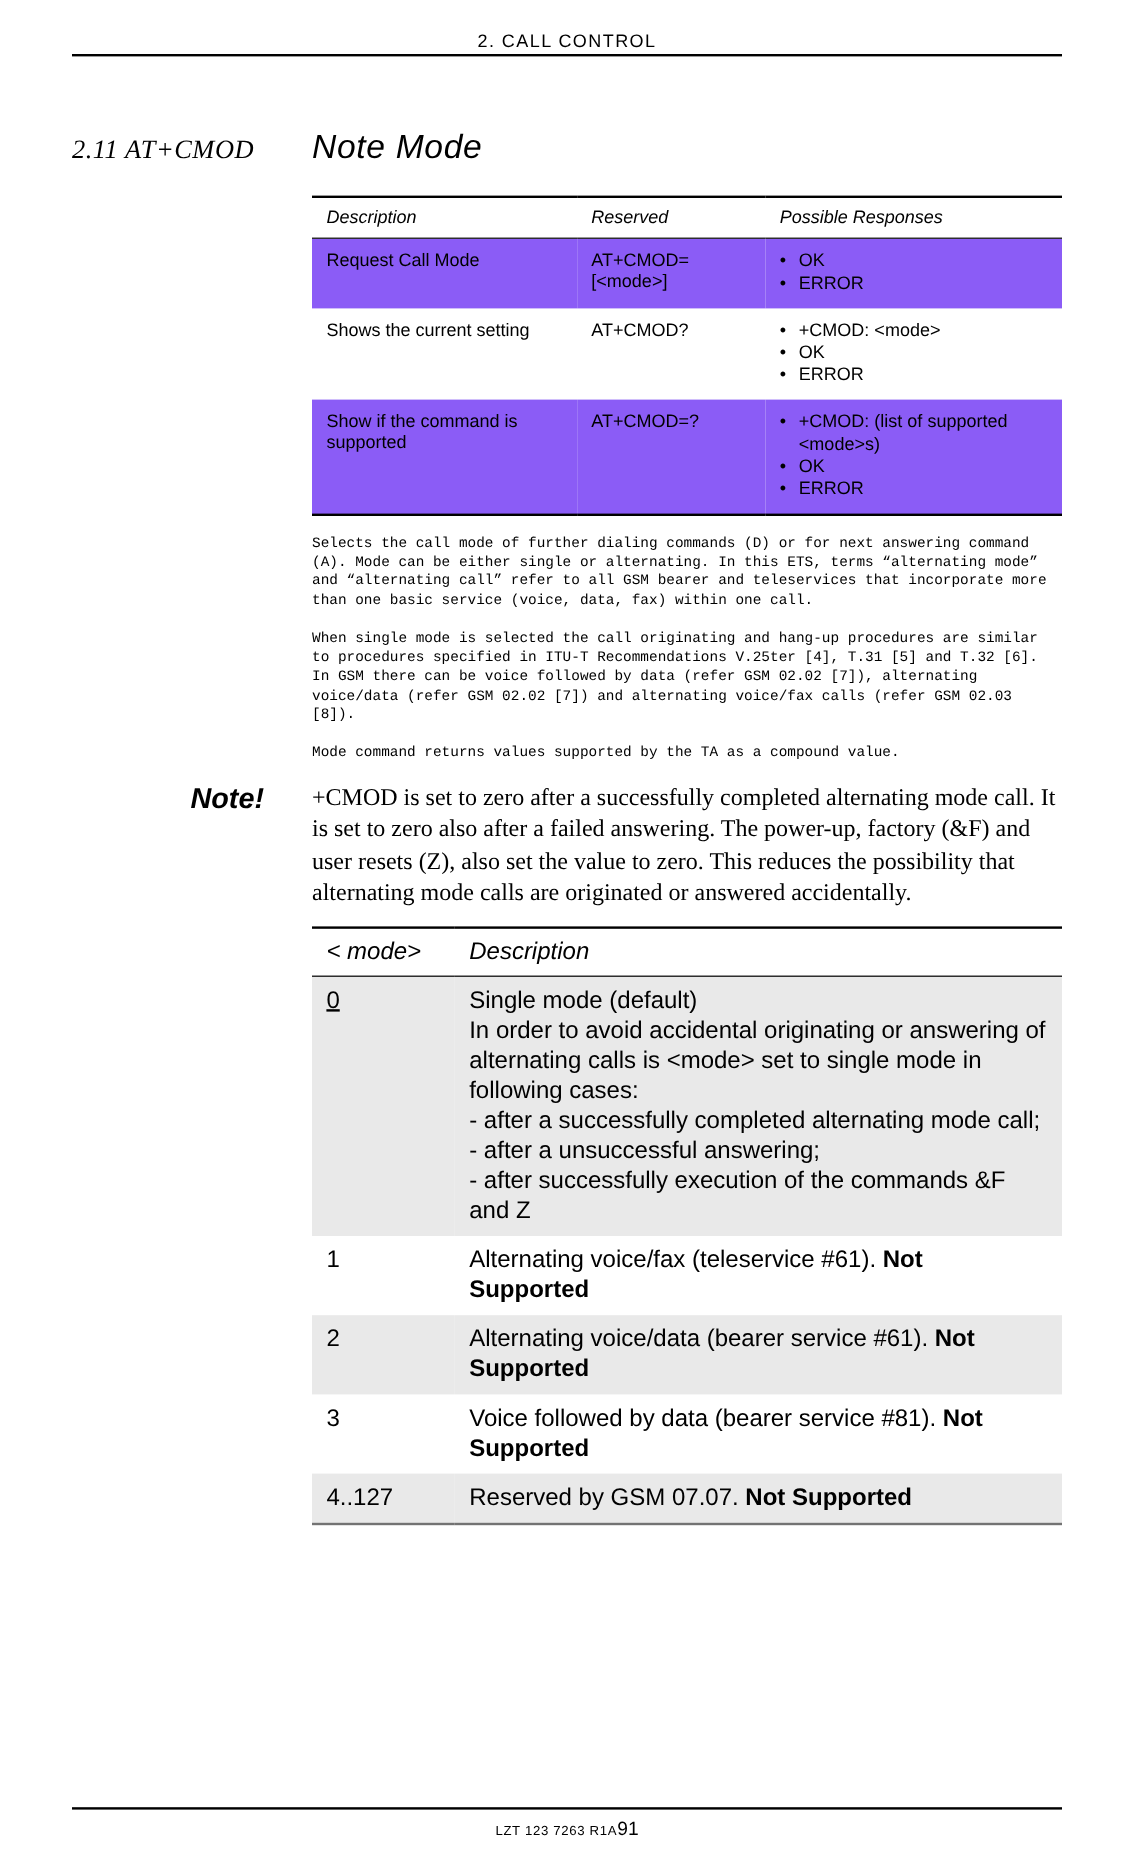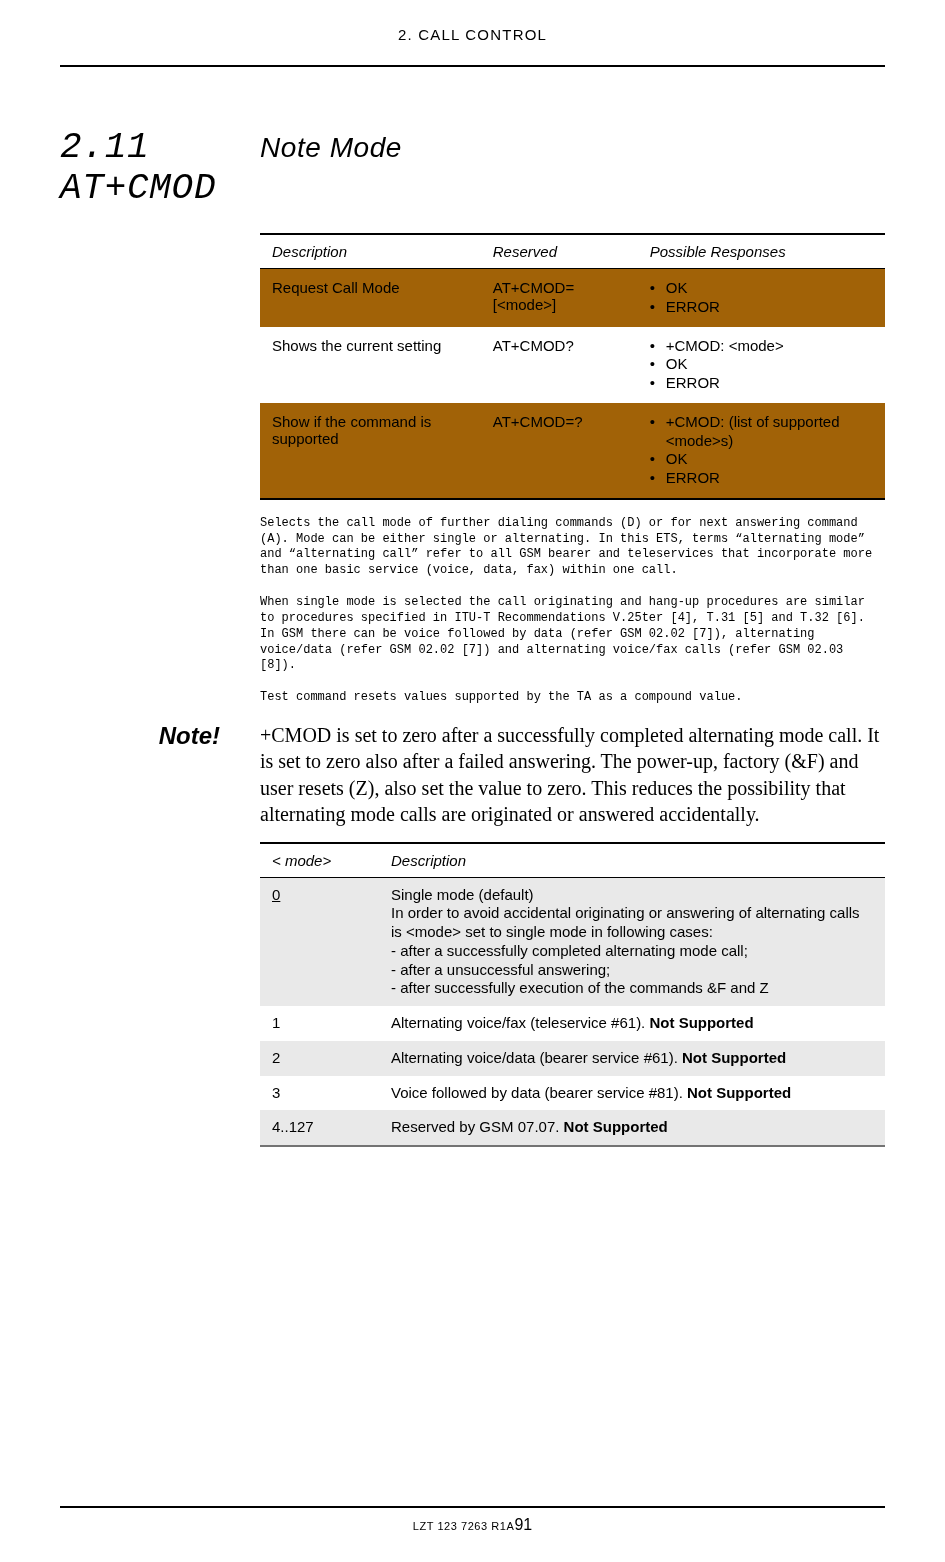--- a/index.html
+++ b/index.html
@@ -1,40 +1,40 @@
 <!DOCTYPE html>
 <html><head>
 <meta charset="utf-8">
 <style>
   html,body{margin:0;padding:0;background:#fff;color:#000;font-family:"Times New Roman",Times,serif}
   .page{width:945px;height:1562px;position:relative;box-sizing:border-box;padding:18px 60px 0 60px}
-  .running-head{font-family:"Century Gothic","Futura","Trebuchet MS",sans-serif;font-size:15px;letter-spacing:.08em;text-align:center;margin-top:8px;margin-bottom:22px}
+  .running-head{font-family:"Century Gothic","Futura","Trebuchet MS",sans-serif;font-size:15px;letter-spacing:.08em;text-align:center;margin-top:8px;margin-bottom:2px}
   .rule-top{height:2px;background:#000;margin:0 0 60px 0}
   .section-row{display:flex;align-items:baseline;margin-bottom:24px}
   .left-col{width:200px;flex:0 0 200px;padding-right:0;text-align:left}
   .right-col{flex:1}
-  .sec-num{font-family:Liberation Mono, monospace;font-style:italic;font-size:36px;letter-spacing:.02em}
+  .sec-num{font-family:Liberation Serif, serif;font-style:italic;font-size:22px;letter-spacing:.02em}
   .sec-title{font-family:"Century Gothic","Futura","Trebuchet MS",sans-serif;font-style:italic;font-size:28px;letter-spacing:.02em}
   
   .cmd-table{margin-left:200px;width:calc(100% - 200px);border-collapse:collapse;font-family:"Century Gothic","Futura","Trebuchet MS",sans-serif;font-size:15px}
   .cmd-table thead th{font-weight:400;font-style:italic;text-align:left;padding:8px 12px;border-top:2px solid #000;border-bottom:1px solid #000}
   .cmd-table td{vertical-align:top;padding:10px 12px}
-  .cmd-table tbody tr.shade td{background:#a16207}
+  .cmd-table tbody tr.shade td{background:#8b5cf6}
   .cmd-table tbody tr:last-child td{border-bottom:2px solid #000}
   .resp-list{list-style:none;margin:0;padding:0}
   .resp-list li{position:relative;padding-left:16px;line-height:1.25}
   .resp-list li::before{content:"•";position:absolute;left:0;top:0}
   
   .body-block{margin-left:200px;width:calc(100% - 200px)}
   .para{font-family:Liberation Mono, monospace;font-size:12px;line-height:1.32;margin:16px 0}
   .note-row{display:flex;margin-top:10px}
   .note-label{width:200px;flex:0 0 200px;font-family:"Century Gothic","Futura","Trebuchet MS",sans-serif;font-weight:700;font-style:italic;font-size:24px;text-align:right;padding-right:40px;box-sizing:border-box}
   .note-body{flex:1;font-family:"Times New Roman",Times,serif;font-size:20px;line-height:1.32}
   
-  .mode-table{margin-left:200px;width:calc(100% - 200px);border-collapse:collapse;font-family:"Century Gothic","Futura","Trebuchet MS",sans-serif;font-size:15px;margin-top:14px}
+  .mode-table{margin-left:200px;width:calc(100% - 200px);border-collapse:collapse;font-family:"Century Gothic","Futura","Trebuchet MS",sans-serif;font-size:20px;margin-top:14px}
   .mode-table thead th{font-weight:400;font-style:italic;text-align:left;padding:8px 12px;border-top:2px solid #000;border-bottom:1px solid #000}
   .mode-table td{vertical-align:top;padding:8px 12px;line-height:1.25}
   .mode-table tbody tr.shade td{background:#e9e9e9}
   .mode-table tbody tr:last-child td{border-bottom:2px solid #737373}
   .underline{text-decoration:underline}
   .ns{font-weight:700}
   .col-mode{width:95px}
   
   .footer{position:absolute;left:60px;right:60px;bottom:28px}
   .footer-rule{height:2px;background:#000;margin-bottom:8px}
@@ -95,21 +95,21 @@
               <li>ERROR</li>
             </ul>
           </td>
         </tr>
       </tbody>
   </table>
 
   <div class="body-block">
     <p class="para">Selects the call mode of further dialing commands (D) or for next answering command (A). Mode can be either single or alternating. In this ETS, terms “alternating mode” and “alternating call” refer to all GSM bearer and teleservices that incorporate more than one basic service (voice, data, fax) within one call.</p>
     <p class="para">When single mode is selected the call originating and hang-up procedures are similar to procedures specified in ITU-T Recommendations V.25ter [4], T.31 [5] and T.32 [6]. In GSM there can be voice followed by data (refer GSM 02.02 [7]), alternating voice/data (refer GSM 02.02 [7]) and alternating voice/fax calls (refer GSM 02.03 [8]).</p>
-    <p class="para">Test command resets values supported by the TA as a compound value.</p>
+    <p class="para">Mode command returns values supported by the TA as a compound value.</p>
   </div>
 
   <div class="note-row">
     <div class="note-label">Note!</div>
     <div class="note-body">+CMOD is set to zero after a successfully completed alternating mode call. It is set to zero also after a failed answering. The power-up, factory (&amp;F) and user resets (Z), also set the value to zero. This reduces the possibility that alternating mode calls are originated or answered accidentally.</div>
   </div>
 
   <table class="mode-table">
     <thead>
       <tr>

